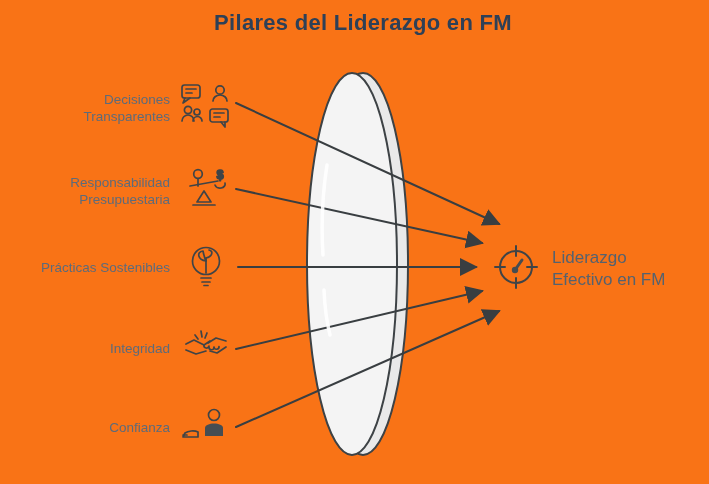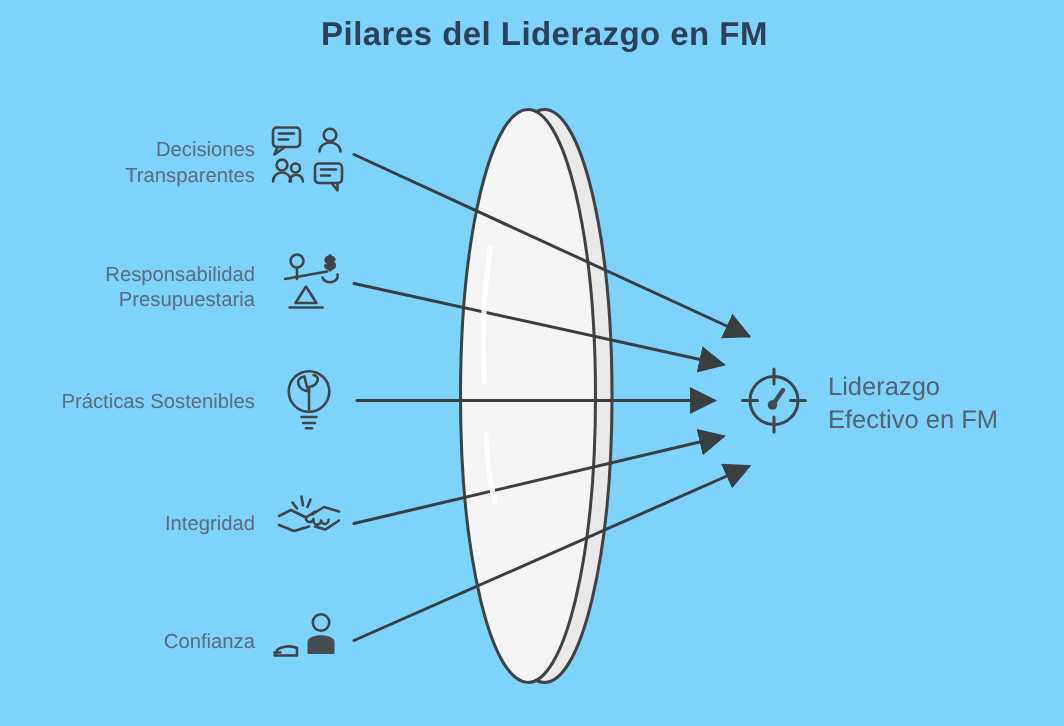--- a/index.html
+++ b/index.html
@@ -1,19 +1,19 @@
 <!DOCTYPE html>
 <html><head>
 <meta charset="utf-8">
 <style>
   html,body{margin:0;padding:0;background:#ffffff;}
   .canvas{
     position:relative;
     width:709px;height:484px;
-    background:#7dd3fc;
+    background:#f97316;
     font-family:"Liberation Sans", sans-serif;
     overflow:hidden;
   }
   svg{display:block;}
   .title-text{
     font-family:"Liberation Sans", sans-serif;
     font-size:22px;font-weight:bold;
     fill:#2e4057;letter-spacing:.3px;
   }
   .pillar-label{

